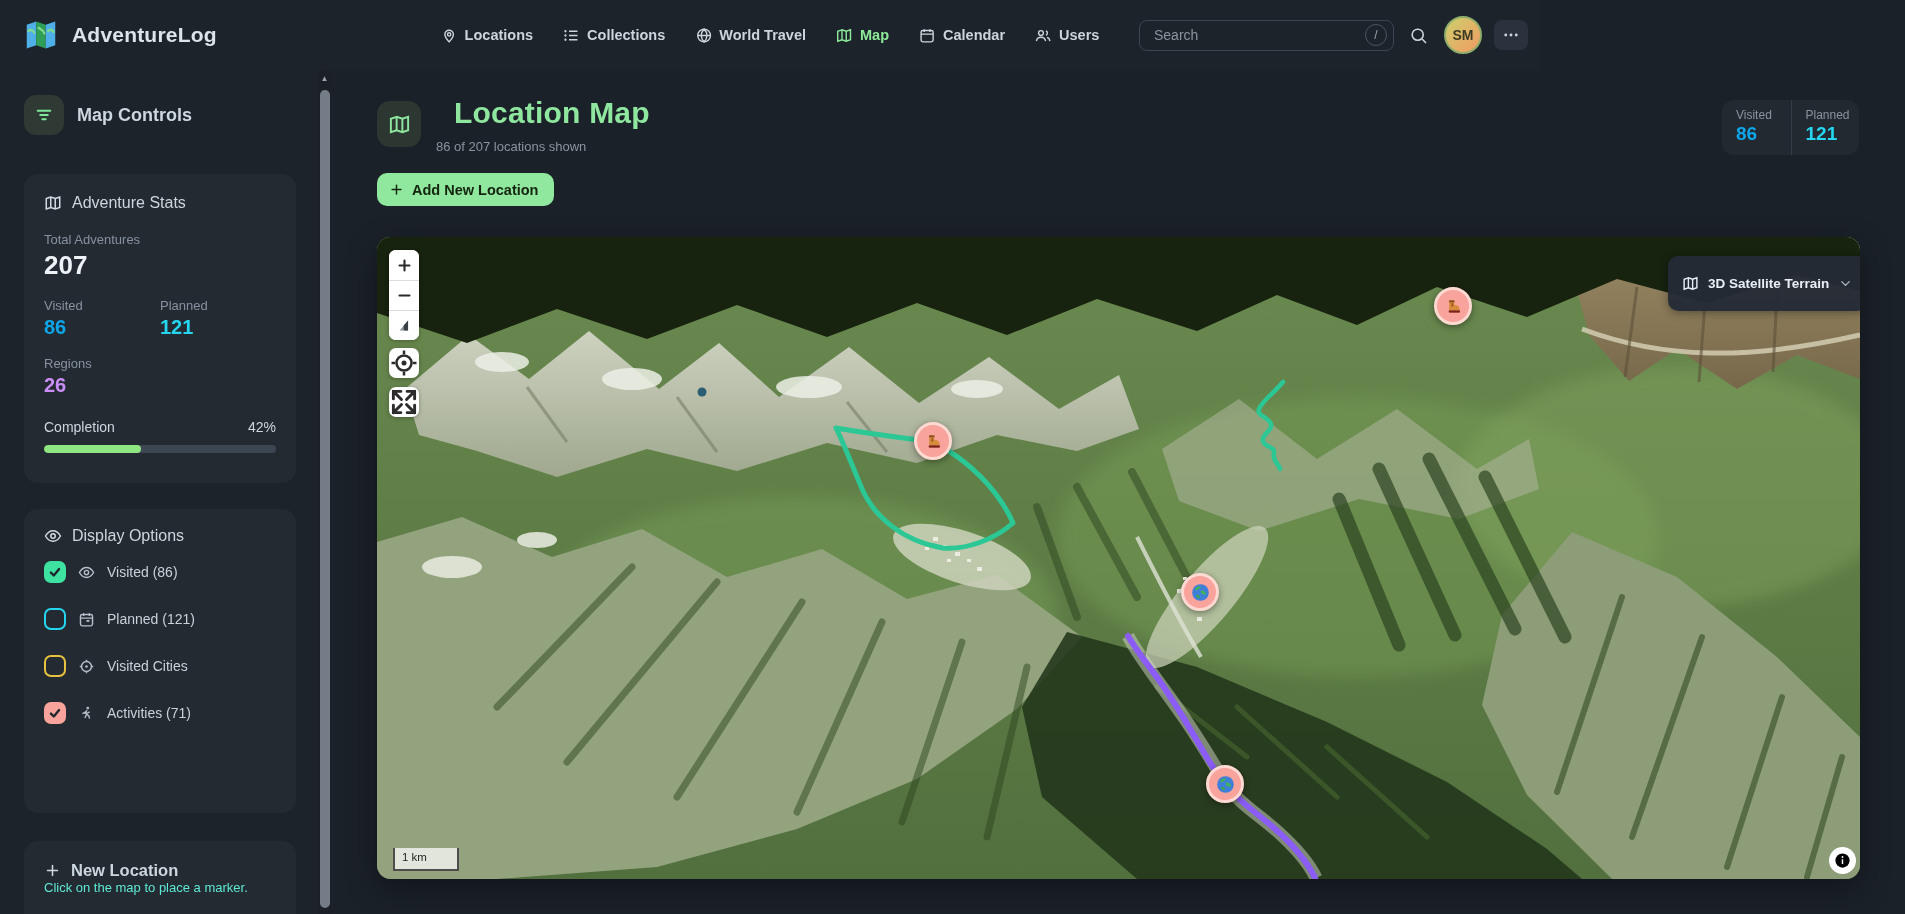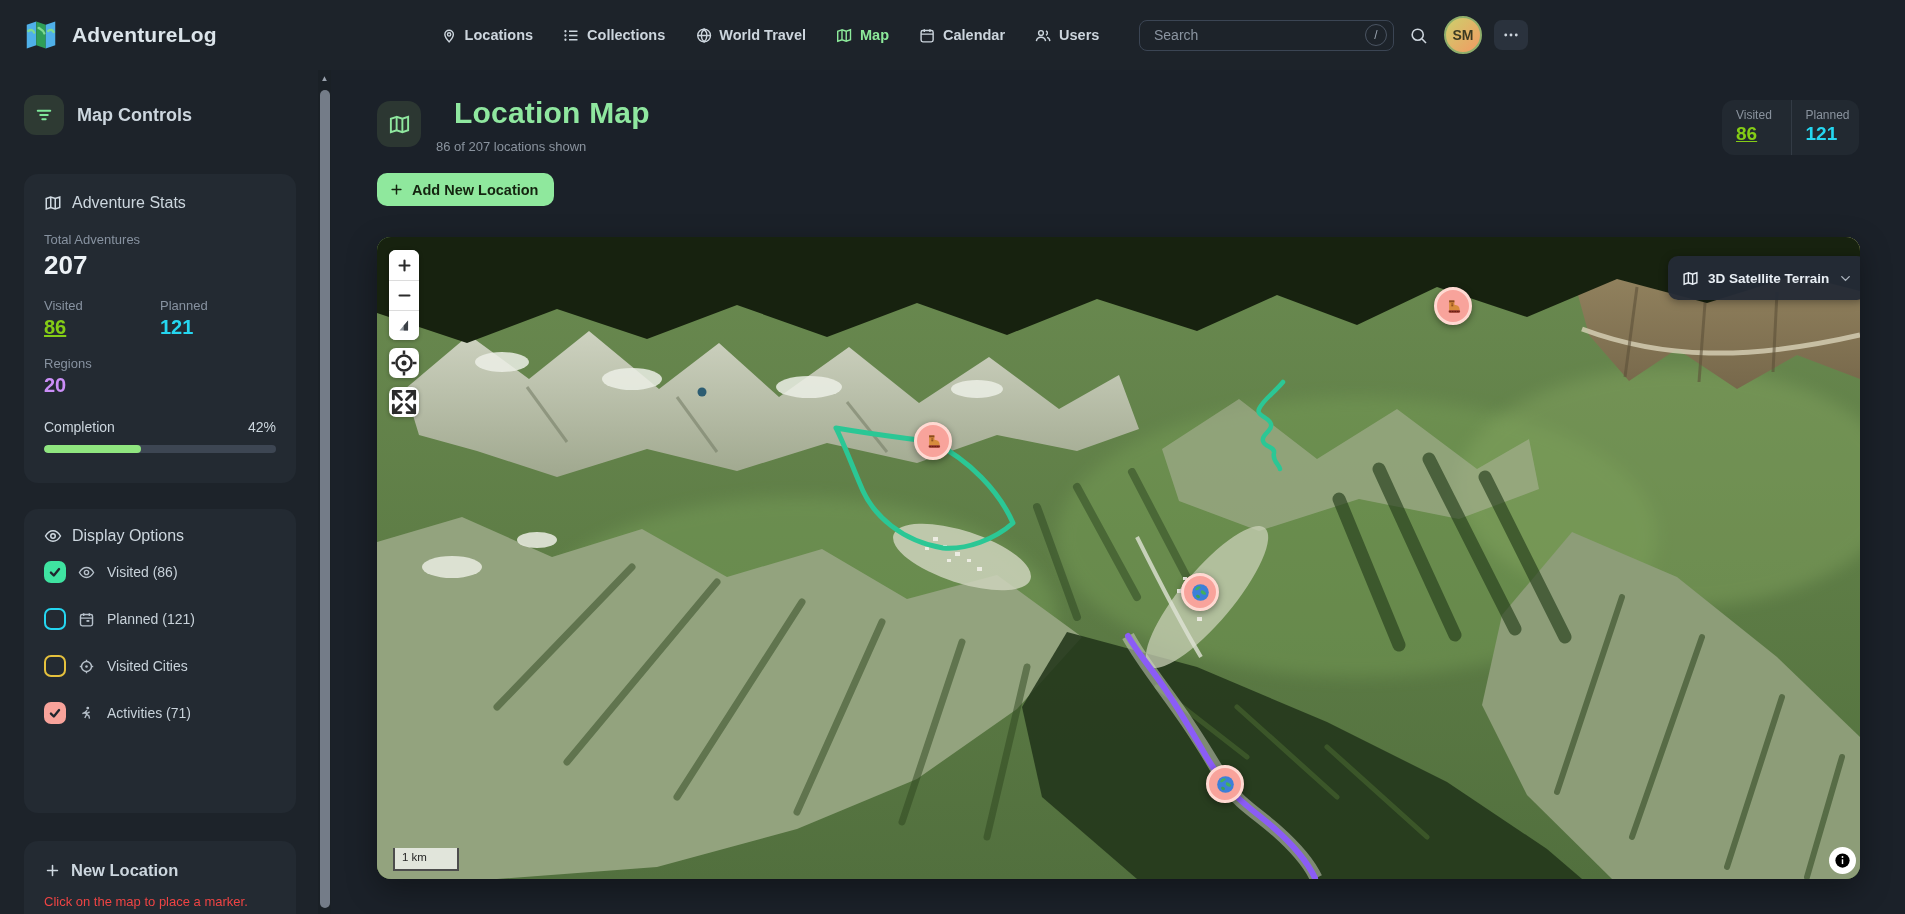--- a/index.html
+++ b/index.html
@@ -31,40 +31,40 @@
   .side-header { position:absolute; left:24px; top:95px; display:flex; align-items:center; gap:13px; }
   .side-header-icon { width:40px; height:40px; border-radius:12px; background:#2e3a33; display:flex; align-items:center; justify-content:center; }
   .side-header-icon svg { width:20px; height:20px; }
   .side-title { font-size:18px; font-weight:800; color:#ccd6de; }
   .card { position:absolute; left:24px; width:272px; background:#232a32; border-radius:14px; padding:20px; }
   .card-head { display:flex; align-items:center; gap:10px; font-size:16px; font-weight:400; color:#ccd6de; }
   .card-head svg { width:18px; height:18px; color:#cfd9e1; }
   .stat-label { font-size:13px; color:#8792a0; }
   .stat-big { font-size:26px; font-weight:800; color:#edf2f6; margin-top:3px; }
   .stat-val { font-size:20px; font-weight:800; margin-top:3px; }
-  .green { color:#84cc16;text-decoration:underline; } .cyan { color:#25d6f0; } .purple { color:#cb8ef7; }
+  .green { color:#0ea5e9; } .cyan { color:#25d6f0; } .purple { color:#cb8ef7; }
   .stats-row { display:flex; margin-top:17px; }
   .stats-col { width:50%; }
   .completion-row { display:flex; justify-content:space-between; margin-top:22px; font-size:14px; color:#ccd6de; }
   .progress-track { margin-top:10px; height:8px; border-radius:4px; background:#3d4653; overflow:hidden; }
   .progress-fill { height:100%; border-radius:4px; background:#8fe57f; }
   .opt-row { display:flex; align-items:center; gap:12px; height:40px; margin-top:7px; cursor:pointer; }
   .opt-row:first-of-type { margin-top:12px; }
   .cb { width:22px; height:22px; border-radius:7px; border:2px solid #5b6572; flex:0 0 auto; display:flex; align-items:center; justify-content:center; background:transparent; }
   .cb svg { width:14px; height:14px; display:none; }
   .cb-0 { border-color:#3fe3a1; } .cb-1 { border-color:#25d6f0; } .cb-2 { border-color:#cb8ef7; }
   .cb-3 { border-color:#e5c13d; } .cb-4 { border-color:#f8a39b; }
   .opt-row.checked .cb-0 { background:#3fe3a1; }
   .opt-row.checked .cb-4 { background:#f8a39b; }
   .opt-row.checked .cb svg { display:block; }
   .opt-icon { width:17px; height:17px; color:#b6c0ca; flex:0 0 auto; }
   .opt-label { font-size:14px; color:#c8d2da; }
   .newloc-head { display:flex; align-items:center; gap:10px; font-size:16.5px; font-weight:800; color:#ccd6de; }
   .newloc-head svg { width:17px; height:17px; color:#cfd9e1; }
-  .newloc-hint { margin-top:14px; font-size:13px; color:#ef4444; }
+  .newloc-hint { font-size:13px; color:#5eead4; }
   .side-scrollbar { position:absolute; left:318px; top:70px; width:13px; height:844px; background:#1a2026; }
   .scroll-up { position:absolute; left:0; top:2px; width:13px; height:14px; color:#9aa2ad; font-size:8px; text-align:center; line-height:14px; }
   .scroll-thumb { position:absolute; left:1.5px; top:20px; width:10px; height:818px; background:#747c88; border-radius:6px; }
 
   
   .page-icon { position:absolute; left:377px; top:101px; width:44px; height:46px; border-radius:13px; background:#2c3732; display:flex; align-items:center; justify-content:center; }
   .page-icon svg { width:23px; height:23px; color:#8fe79f; }
   .page-title { position:absolute; left:454px; top:96px; font-size:30px; font-weight:800; color:#8fe79f; letter-spacing:.2px; }
   .page-sub { position:absolute; left:436px; top:139px; font-size:13px; color:#8a939e; }
   .badges { position:absolute; left:1722px; top:100px; width:137px; height:55px; background:#222931; border-radius:12px; display:flex; }
@@ -78,21 +78,21 @@
   
   .map { position:absolute; left:377px; top:237px; width:1483px; height:642px; border-radius:14px; overflow:hidden; background:#5e7d46; box-shadow:0 10px 30px rgba(0,0,0,.35); }
   .terrain { position:absolute; inset:0; width:100%; height:100%; display:block; }
   .zoom-group { position:absolute; left:12px; top:13px; width:30px; background:#fff; border-radius:7px; box-shadow:0 1px 4px rgba(0,0,0,.3); overflow:hidden; }
   .map-btn { width:30px; height:30px; display:flex; align-items:center; justify-content:center; color:#2b2b2b; cursor:pointer; background:#fff; }
   .zoom-group .map-btn + .map-btn { border-top:1px solid #dcdcdc; }
   .map-btn svg { width:17px; height:17px; }
   .float-btn { position:absolute; left:12px; width:30px; height:30px; background:#fff; border-radius:7px; box-shadow:0 1px 4px rgba(0,0,0,.3); display:flex; align-items:center; justify-content:center; color:#2b2b2b; cursor:pointer; }
   .geolocate { top:111px; }
   .fullscreen { top:150px; }
-  .style-select { position:absolute; left:1291px; top:19px; height:44px; padding:12px 14px; background:rgba(36,43,54,.96); border-radius:10px; display:flex; align-items:center; gap:9px; cursor:pointer; box-shadow:0 2px 8px rgba(0,0,0,.35); }
+  .style-select { position:absolute; left:1291px; top:19px; height:55px; padding:12px 14px; background:rgba(36,43,54,.96); border-radius:10px; display:flex; align-items:center; gap:9px; cursor:pointer; box-shadow:0 2px 8px rgba(0,0,0,.35); }
   .style-select svg.mapic { width:17px; height:17px; color:#e8eef4; }
   .style-select .lbl { font-size:13.5px; font-weight:700; color:#e8eef4; white-space:nowrap; }
   .style-select svg.chev { width:15px; height:15px; color:#aeb6c0; }
   .marker { position:absolute; width:38px; height:38px; border-radius:50%; background:#f8a39b; border:3px solid #ffd9d2; box-shadow:0 2px 7px rgba(0,0,0,.4); display:flex; align-items:center; justify-content:center; cursor:pointer; }
   .marker svg { width:21px; height:21px; }
   .scalebar { position:absolute; left:16px; top:611px; width:66px; height:23px; background:rgba(255,255,255,.72); border:2px solid #4d4d4d; border-top:none; font-size:11.5px; color:#262626; padding:3px 0 0 7px; }
   .attribution { position:absolute; left:1452px; top:610px; width:27px; height:27px; border-radius:50%; background:#fff; display:flex; align-items:center; justify-content:center; cursor:pointer; }
   .attribution svg { width:19px; height:19px; }
 </style>
 </head>
@@ -207,21 +207,21 @@
         <div class="stat-label">Visited</div>
         <div class="stat-val green">86</div>
       </div>
       <div class="stats-col">
         <div class="stat-label">Planned</div>
         <div class="stat-val cyan">121</div>
       </div>
     </div>
     <div style="margin-top:17px;">
       <div class="stat-label">Regions</div>
-      <div class="stat-val purple">20</div>
+      <div class="stat-val purple">26</div>
     </div>
     <div class="completion-row">
       <span>Completion</span>
       <span>42%</span>
     </div>
     <div class="progress-track">
       <div class="progress-fill" style="width: 42%;"></div>
     </div>
   </section>
 

